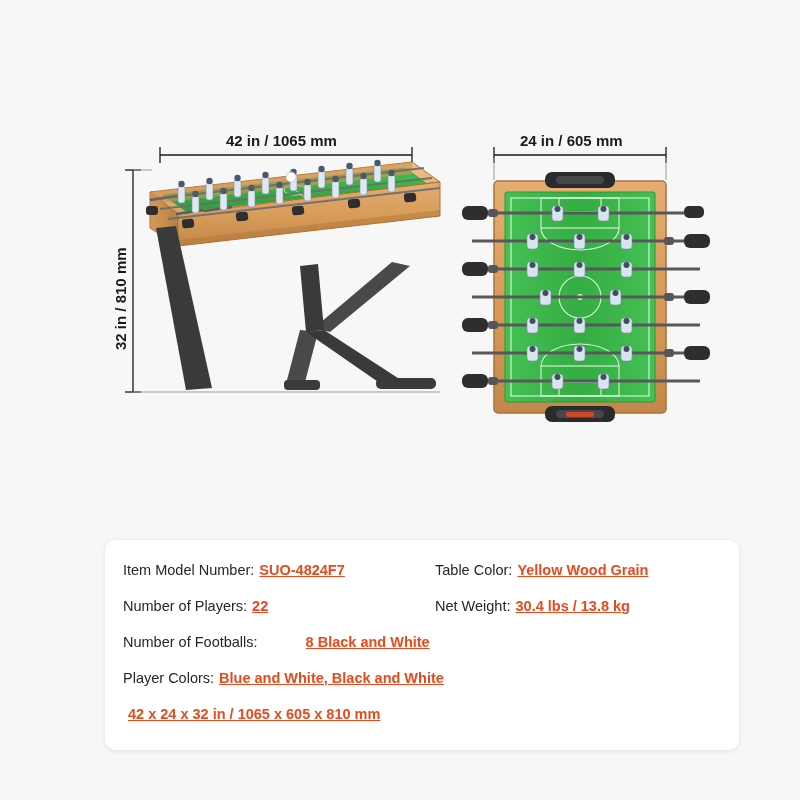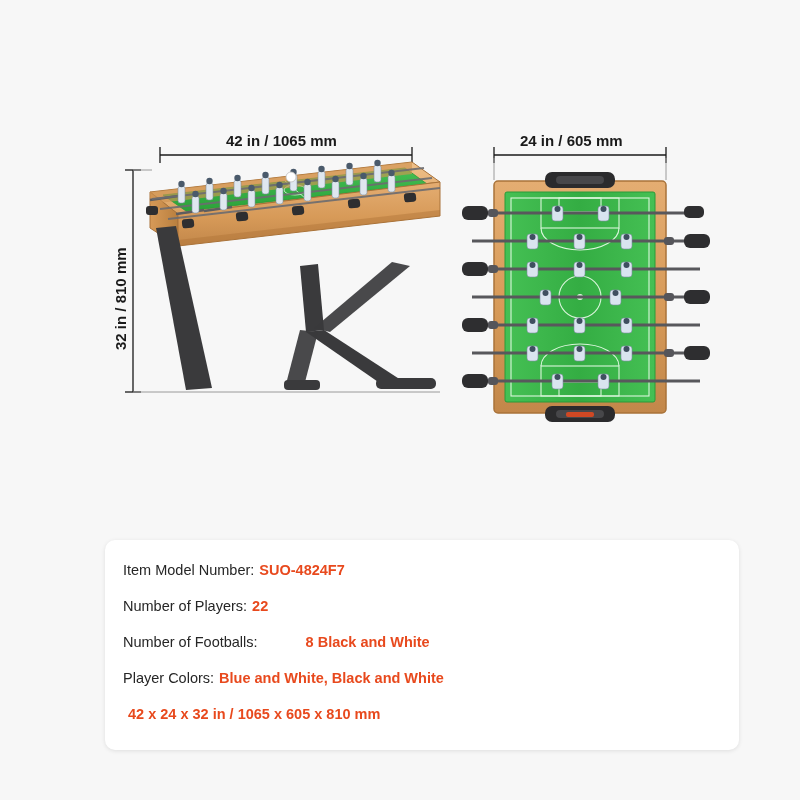--- a/index.html
+++ b/index.html
@@ -40,21 +40,21 @@
     padding-left:44px;
   }
   .spec-row{
     position:absolute;
     display:flex;
     align-items:baseline;
     font-size:14.5px;
     white-space:nowrap;
   }
   .spec-key{color:#262626;font-weight:400;}
-  .spec-val{color:#e8491d;font-weight:700;margin-left:5px;}
+  .spec-val{color:#e8491d;font-weight:700;margin-left:5px;text-decoration:underline;}
 
   .r1{left:18px;top:22px;}
   .r1b{left:330px;top:22px;}
   .r2{left:18px;top:58px;}
   .r2b{left:330px;top:58px;}
   .r3{left:18px;top:94px;gap:43px;}
   .r4{left:18px;top:130px;}
   .r5{left:18px;top:166px;}
 </style>
 </head>
@@ -326,26 +326,34 @@
     <div class="dim-label" style="left:520px;top:132px;">24 in / 605 mm</div>
   </div>
 
   <div class="spec-card">
 
     <div class="spec-row r1">
       <span class="spec-key">Item Model Number:</span>
       <span class="spec-val">SUO-4824F7</span>
     </div>
 
+    <div class="spec-row r1b">
+      <span class="spec-key">Table Color:</span>
+      <span class="spec-val">Yellow Wood Grain</span>
+    </div>
 
     <div class="spec-row r2">
       <span class="spec-key">Number of Players:</span>
       <span class="spec-val">22</span>
     </div>
 
+    <div class="spec-row r2b">
+      <span class="spec-key">Net Weight:</span>
+      <span class="spec-val">30.4 lbs / 13.8 kg</span>
+    </div>
 
     <div class="spec-row r3">
       <span class="spec-key">Number of Footballs:</span>
       <span class="spec-val">8 Black and White</span>
     </div>
 
     <div class="spec-row r4">
       <span class="spec-key">Player Colors:</span>
       <span class="spec-val">Blue and White, Black and White</span>
     </div>

